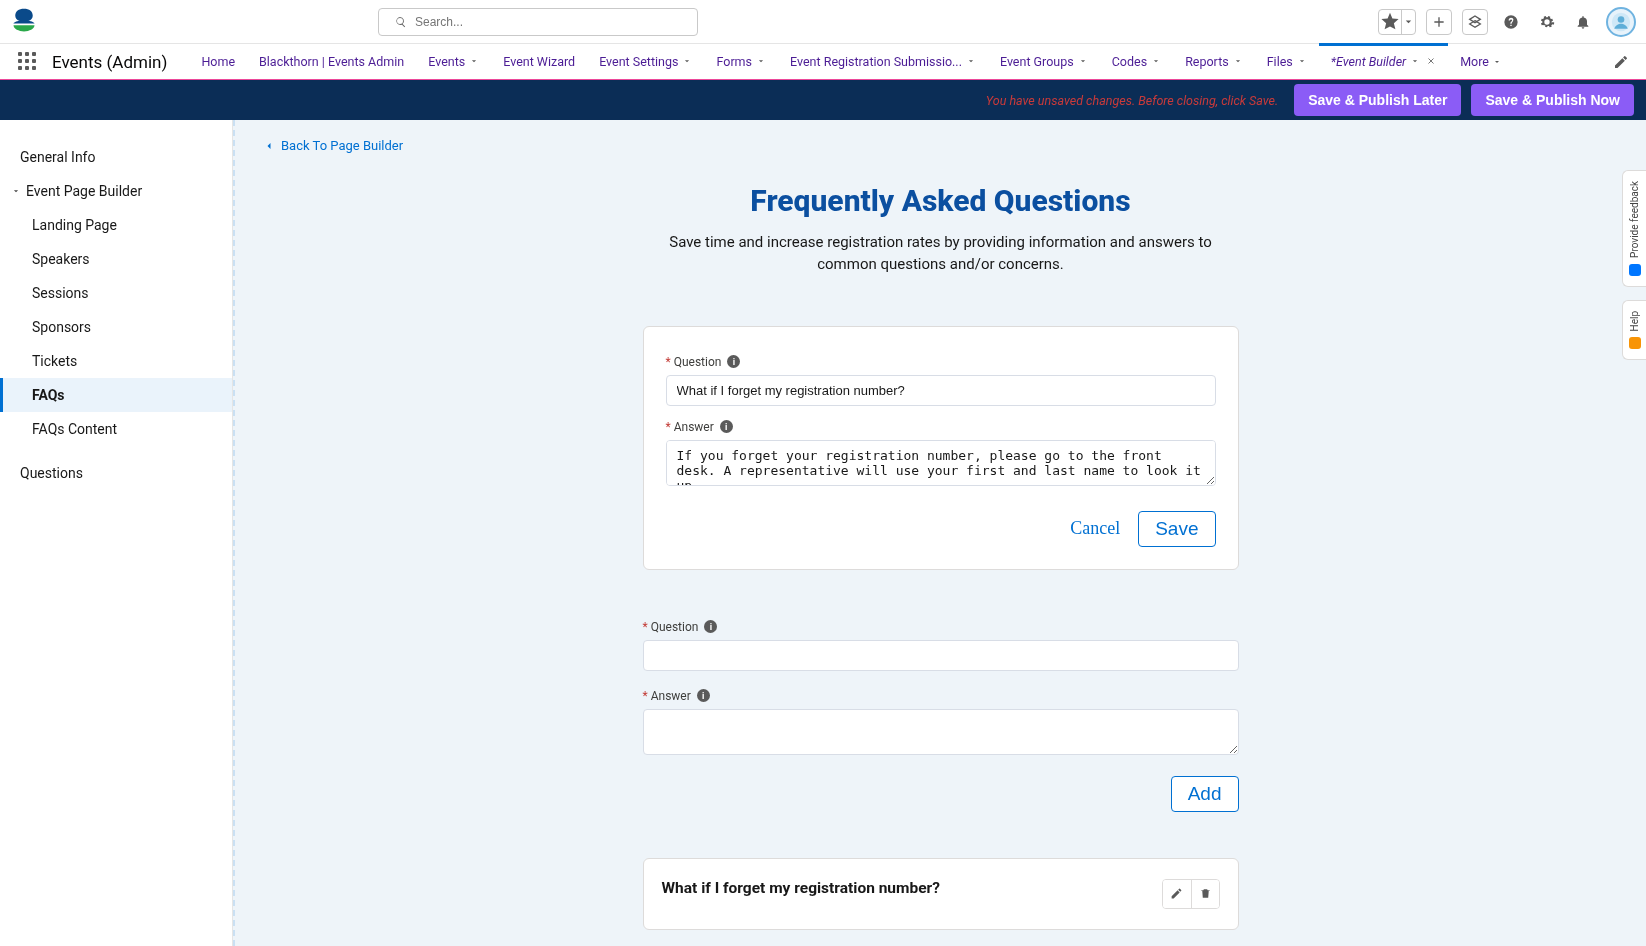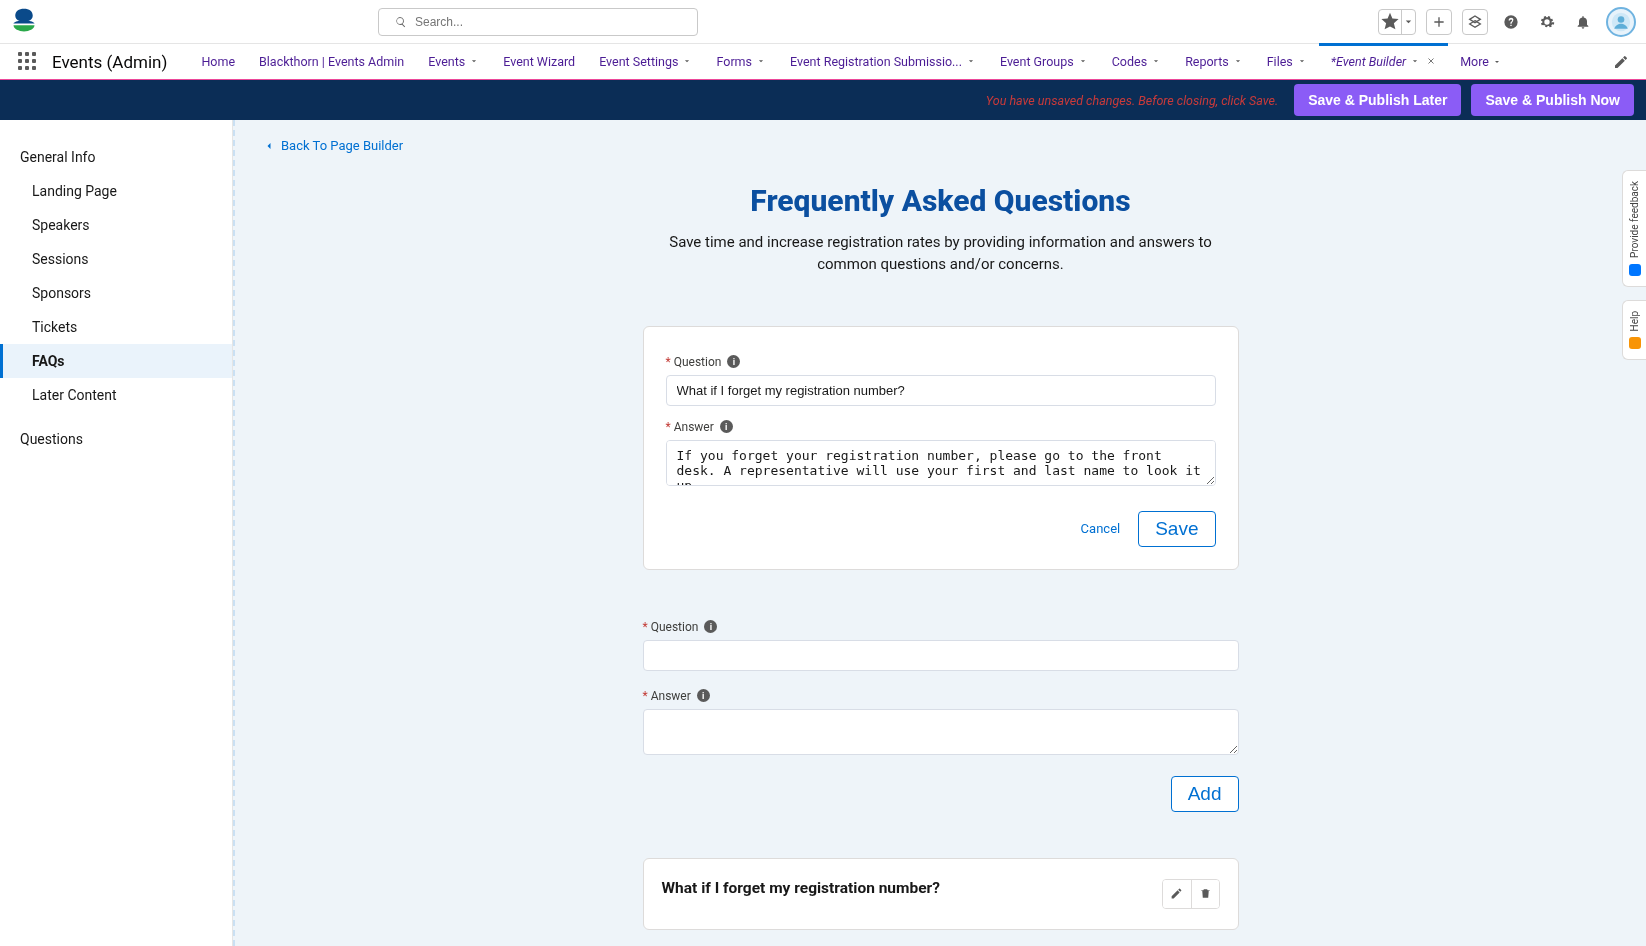--- a/index.html
+++ b/index.html
@@ -56,21 +56,21 @@
   .page-sub { text-align:center; font-size:15px; color:#181818; max-width:560px; margin:14px auto 0; line-height:1.45; }
 
   .card { width:596px; margin:50px auto 0; background:#fff; border:1px solid #dddbda; border-radius:6px; padding:28px 22px 22px; }
   .form-label { font-size:12px; color:#3e3e3c; display:flex; align-items:center; margin-bottom:6px; }
   .req { color:#c23934; margin-right:3px; }
   .info-icon { width:13px; height:13px; border-radius:50%; background:#5a5a5a; color:#fff; font-size:9px; display:inline-flex; align-items:center; justify-content:center; margin-left:6px; font-weight:700; }
   .text-input { width:100%; border:1px solid #d8dde6; border-radius:4px; padding:7px 10px; font-size:13px; color:#181818; outline:none; }
   .text-area { width:100%; border:1px solid #d8dde6; border-radius:4px; padding:7px 10px; font-size:13px; color:#181818; outline:none; resize:vertical; min-height:46px; }
   .form-row { margin-bottom:14px; }
   .card-actions { display:flex; justify-content:flex-end; gap:18px; align-items:center; margin-top:22px; }
-  .link-btn { color:#0070d2; font-size:13px; cursor:pointer; }
+  .link-btn { color:#0070d2; font-size:18px; cursor:pointer;font-family:Liberation Serif, serif; }
   .outline-btn { border:1px solid #0070d2; color:#0070d2; background:#fff; border-radius:4px; padding:6px 16px; font-size:19px; cursor:pointer; }
   .rel-wrap { position:relative; width:596px; margin:0 auto; }
 
   .bare-form { width:596px; margin:50px auto 0; }
   .bare-actions { display:flex; justify-content:flex-end; margin-top:18px; }
 
   .existing-card { width:596px; margin:46px auto 0; background:#fff; border:1px solid #dddbda; border-radius:6px; padding:20px 18px; display:flex; align-items:flex-start; justify-content:space-between; }
   .existing-card .q { font-size:15.5px; font-weight:700; color:#181818; }
   .icon-btn-group { display:flex; border:1px solid #dddbda; border-radius:4px; overflow:hidden; }
   .icon-btn { width:28px; height:28px; display:flex; align-items:center; justify-content:center; background:#fff; cursor:pointer; }
@@ -249,27 +249,35 @@
 
 <div class="action-bar">
   <span class="warn">You have unsaved changes. Before closing, click Save.</span>
   <button class="btn-primary">Save &amp; Publish Later</button>
   <button class="btn-primary">Save &amp; Publish Now</button>
 </div>
 
 <div class="body-row">
   <div class="sidebar">
     <div class="side-item">General Info</div>
+    <div class="side-item group">
+      <span class="chev2">
+          <svg viewBox="0 0 24 24">
+            <path d="M7 10l5 5 5-5z"></path>
+          </svg>
+        </span>
+      <span>Event Page Builder</span>
+    </div>
     <div class="side-sub">Landing Page</div>
     <div class="side-sub">Speakers</div>
     <div class="side-sub">Sessions</div>
     <div class="side-sub">Sponsors</div>
     <div class="side-sub">Tickets</div>
     <div class="side-sub active">FAQs</div>
-    <div class="side-sub">Later Content</div>
+    <div class="side-sub">FAQs Content</div>
     <div class="side-item" style="margin-top:10px;">Questions</div>
   </div>
 
   <div class="main">
     <div class="main-inner">
       <div class="backlink">
         <svg viewBox="0 0 24 24">
             <path d="M15 6l-6 6 6 6z"></path>
           </svg>
         <span>Back To Page Builder</span>

